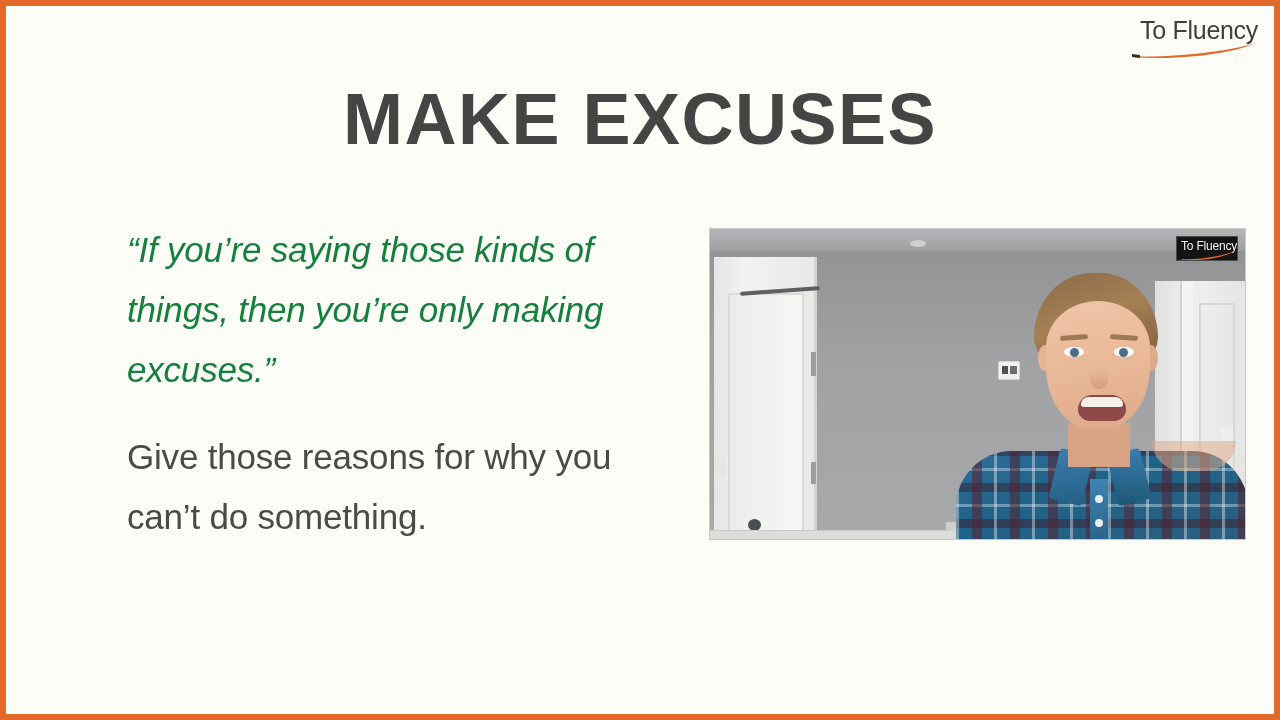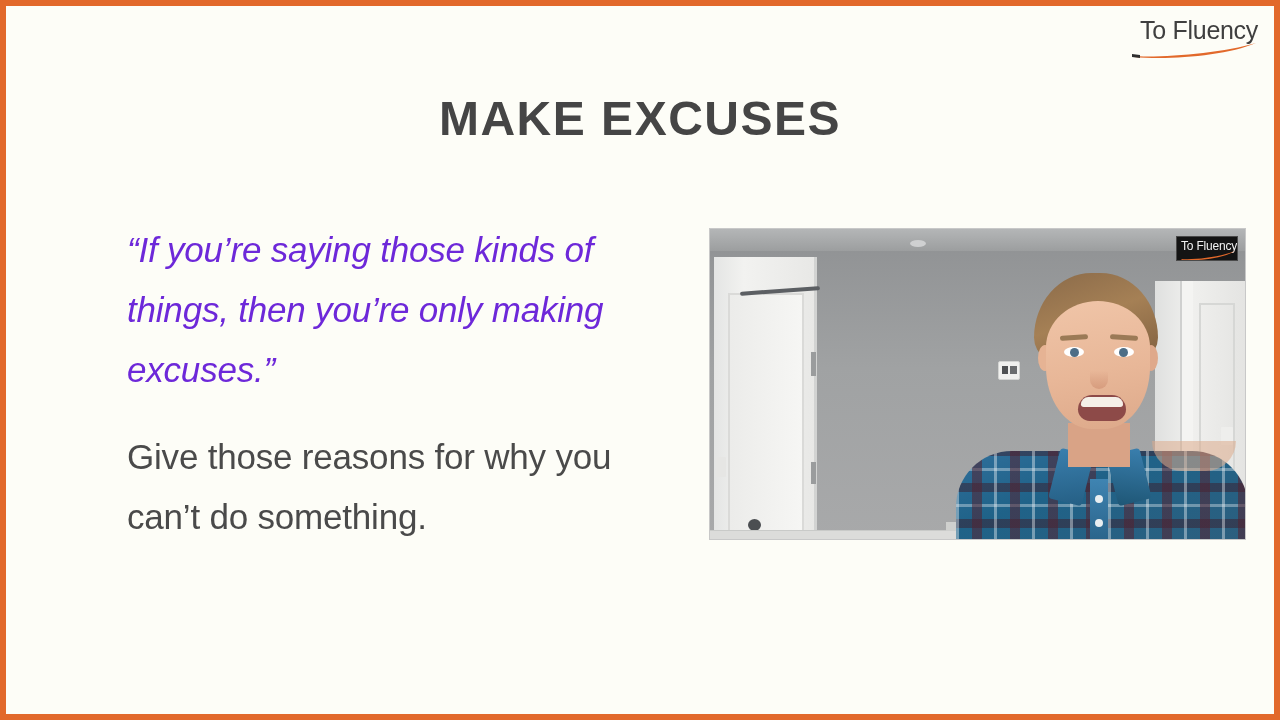--- a/index.html
+++ b/index.html
@@ -50,41 +50,41 @@
   }
 
   
   #slide-title {
     position: absolute;
     top: 82px;
     left: 0;
     width: 1268px;
     text-align: center;
     font-family: "Liberation Sans", sans-serif;
-    font-size: 48px;
+    font-size: 72px;
     font-weight: bold;
     color: #454545;
     letter-spacing: 1.5px;
     line-height: 62px;
   }
 
   
   #text-column {
     position: absolute;
     left: 121px;
     top: 214px;
     width: 560px;
   }
   #quote-text {
     font-family: "Liberation Sans", sans-serif;
     font-style: italic;
     font-size: 35px;
     font-weight: 400;
     line-height: 60px;
-    color: #6d28d9;
+    color: #15803d;
     letter-spacing: -0.2px;
   }
   #explanation-text {
     margin-top: 27px;
     font-family: "Liberation Sans", sans-serif;
     font-style: normal;
     font-size: 35px;
     font-weight: 400;
     line-height: 60px;
     color: #4a4a4a;

